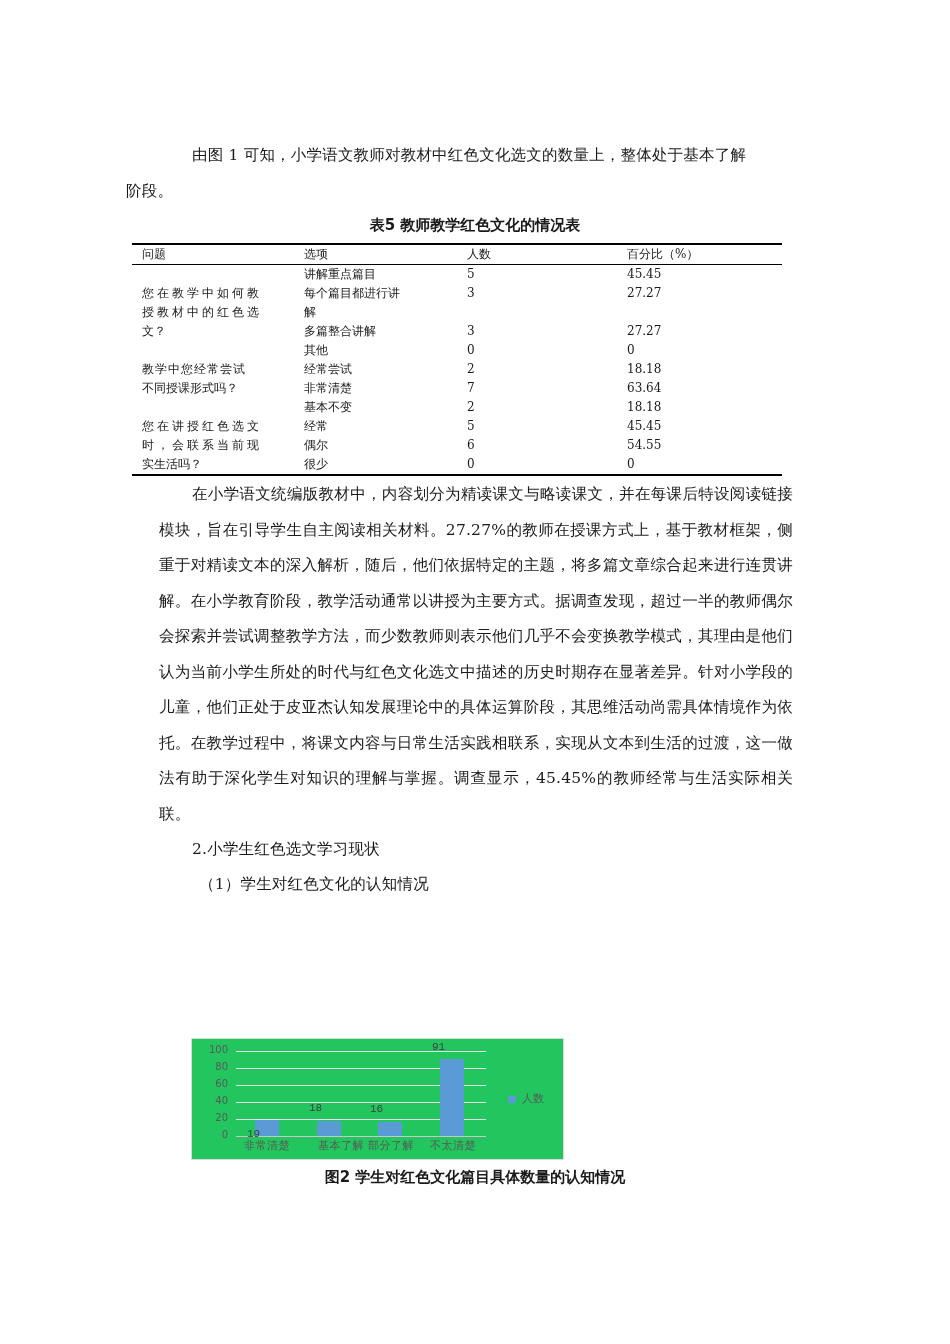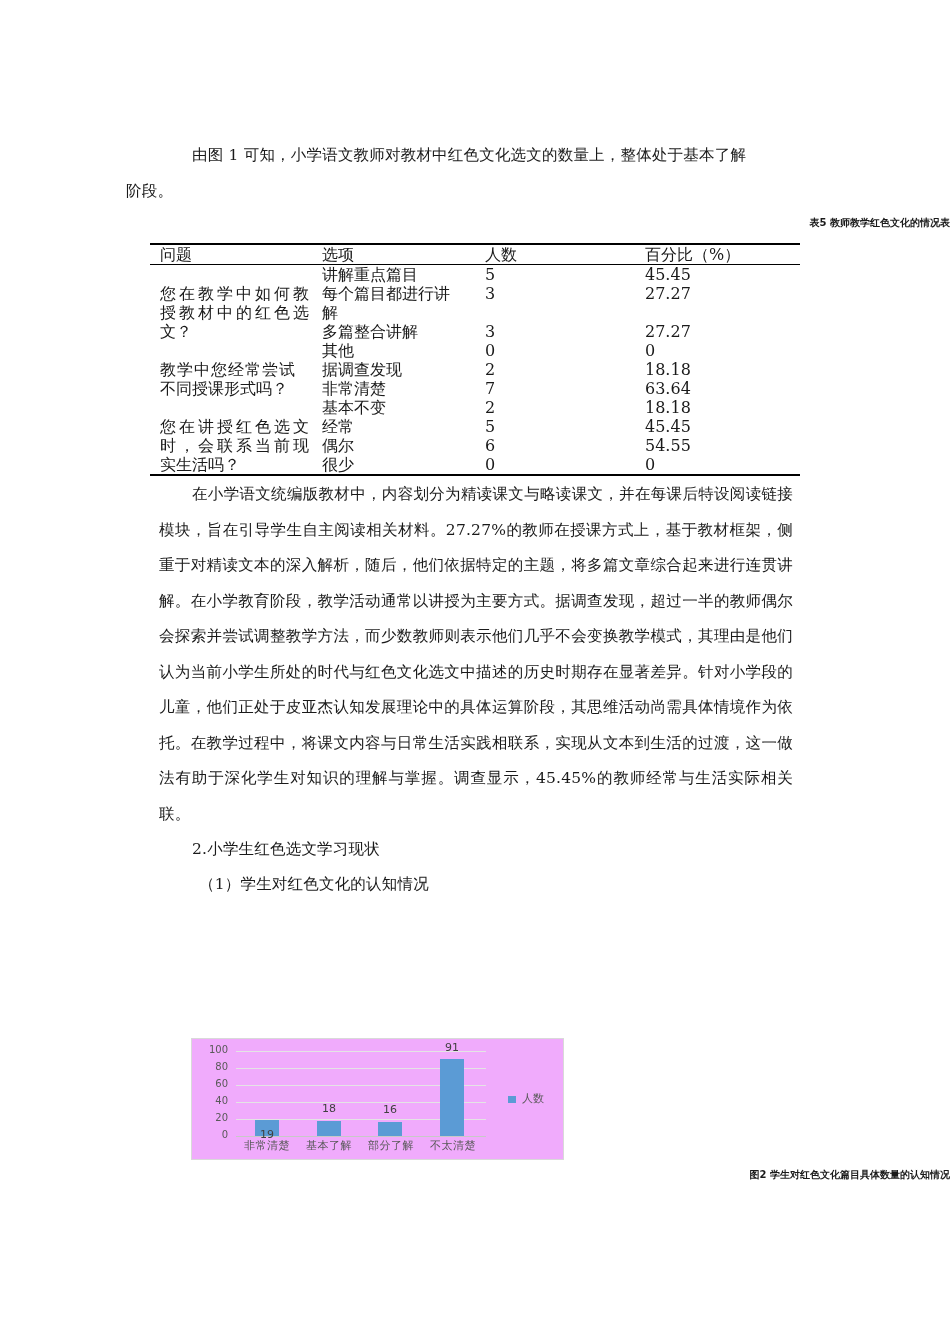--- a/index.html
+++ b/index.html
@@ -2,36 +2,36 @@
 <html><head>
 <meta charset="utf-8">
 <style>
   html, body { margin:0; padding:0; background:#ffffff; }
   body { width:950px; height:1344px; position:relative; overflow:hidden;
          font-family:"DejaVu Serif","Liberation Serif",serif; color:#1a1a1a; }
   .page { position:absolute; left:0; top:0; width:950px; height:1344px; }
   .para { position:absolute; left:159px; width:634px; font-size:15.5px; line-height:35.5px;
           letter-spacing:0.2px; text-align:justify; text-align-last:left; }
   .indent { text-indent:33px; }
-  .caption { position:absolute; left:0; width:950px; text-align:right;
-             font-family:"DejaVu Sans","Liberation Sans",sans-serif; font-weight:bold; font-size:10px; }
-  table.t5 { position:absolute; left:150px; top:243px; width:650px; border-collapse:collapse;
-             font-size:16px; }
+  .caption { position:absolute; left:0; width:950px; text-align:center;
+             font-family:"DejaVu Sans","Liberation Sans",sans-serif; font-weight:bold; font-size:15px; }
+  table.t5 { position:absolute; left:132px; top:243px; width:650px; border-collapse:collapse;
+             font-size:12px; }
   table.t5 th, table.t5 td { padding:0 0 0 10px; text-align:left; vertical-align:top;
                              font-weight:normal; line-height:19px; }
   table.t5 thead tr { border-top:2px solid #000; border-bottom:1px solid #000; }
   table.t5 tbody { border-bottom:2px solid #000; }
   .c1 { width:152px; } .c2 { width:153px; } .c3 { width:150px; }
   .chart { position:absolute; left:191px; top:1038px; width:371px; height:120px;
-           border:1px solid #d9d9d9; background:#f0abfc; font-family:"DejaVu Sans","Liberation Sans",sans-serif; }
+           border:1px solid #d9d9d9; background:#22c55e; font-family:"DejaVu Sans","Liberation Sans",sans-serif; }
   .yt { position:absolute; left:6px; width:30px; text-align:right; font-size:10px; color:#595959; }
   .grid { position:absolute; left:44px; width:250px; height:1px; background:#e4e4e4; }
   .axis { position:absolute; left:44px; width:250px; height:1px; background:#c8c8c8; }
   .bar { position:absolute; width:24px; background:#5b9bd5; }
-  .blabel { position:absolute; width:40px; text-align:center; font-size:11px; color:#404040; }
+  .blabel { position:absolute; width:40px; font-size:11px; color:#404040;font-family:Liberation Mono, monospace; }
   .xl { position:absolute; top:1098px; width:62px; text-align:center; font-size:11px; color:#595959;
         font-family:"DejaVu Serif","Liberation Serif",serif; letter-spacing:0.5px; }
   .legend { position:absolute; left:316px; top:52px; font-size:11px; color:#595959;
             font-family:"DejaVu Serif","Liberation Serif",serif; }
   .legend .sw { display:inline-block; width:8px; height:7px; background:#5b9bd5; margin-right:6px; vertical-align:middle; }
 </style>
 </head>
 <body>
 
 <div class="page">
@@ -80,21 +80,21 @@
       </tr>
       <tr>
         <td></td>
         <td>其他</td>
         <td>0</td>
         <td>0</td>
       </tr>
 
       <tr>
         <td style="letter-spacing:1px;margin-top:32px;">教学中您经常尝试</td>
-        <td>据调查发现</td>
+        <td>经常尝试</td>
         <td>2</td>
         <td>18.18</td>
       </tr>
       <tr>
         <td>不同授课形式吗？</td>
         <td>非常清楚</td>
         <td>7</td>
         <td>63.64</td>
       </tr>
       <tr>
@@ -150,21 +150,21 @@
     <div class="bar" style="left:125px; top:82px; height:15px;"></div>
     <div class="bar" style="left:186px; top:83px; height:14px;"></div>
     <div class="bar" style="left:248px; top:20px; height:77px;"></div>
 
     <div class="blabel" style="left:55px;  top:56px;margin-top:33px;">19</div>
     <div class="blabel" style="left:117px; top:63px;">18</div>
     <div class="blabel" style="left:178px; top:64px;">16</div>
     <div class="blabel" style="left:240px; top:2px;">91</div>
 
     <div class="xl" style="left:44px;  top:99px;">非常清楚</div>
-    <div class="xl" style="left:106px; top:99px;">基本了解</div>
+    <div class="xl" style="left:118px; top:99px;">基本了解</div>
     <div class="xl" style="left:168px; top:99px;">部分了解</div>
     <div class="xl" style="left:230px; top:99px;">不太清楚</div>
 
     <div class="legend">
       <span class="sw"></span><span>人数</span>
     </div>
   </div>
 
   <div class="caption" style="top:1168px;">图2  学生对红色文化篇目具体数量的认知情况</div>
 

